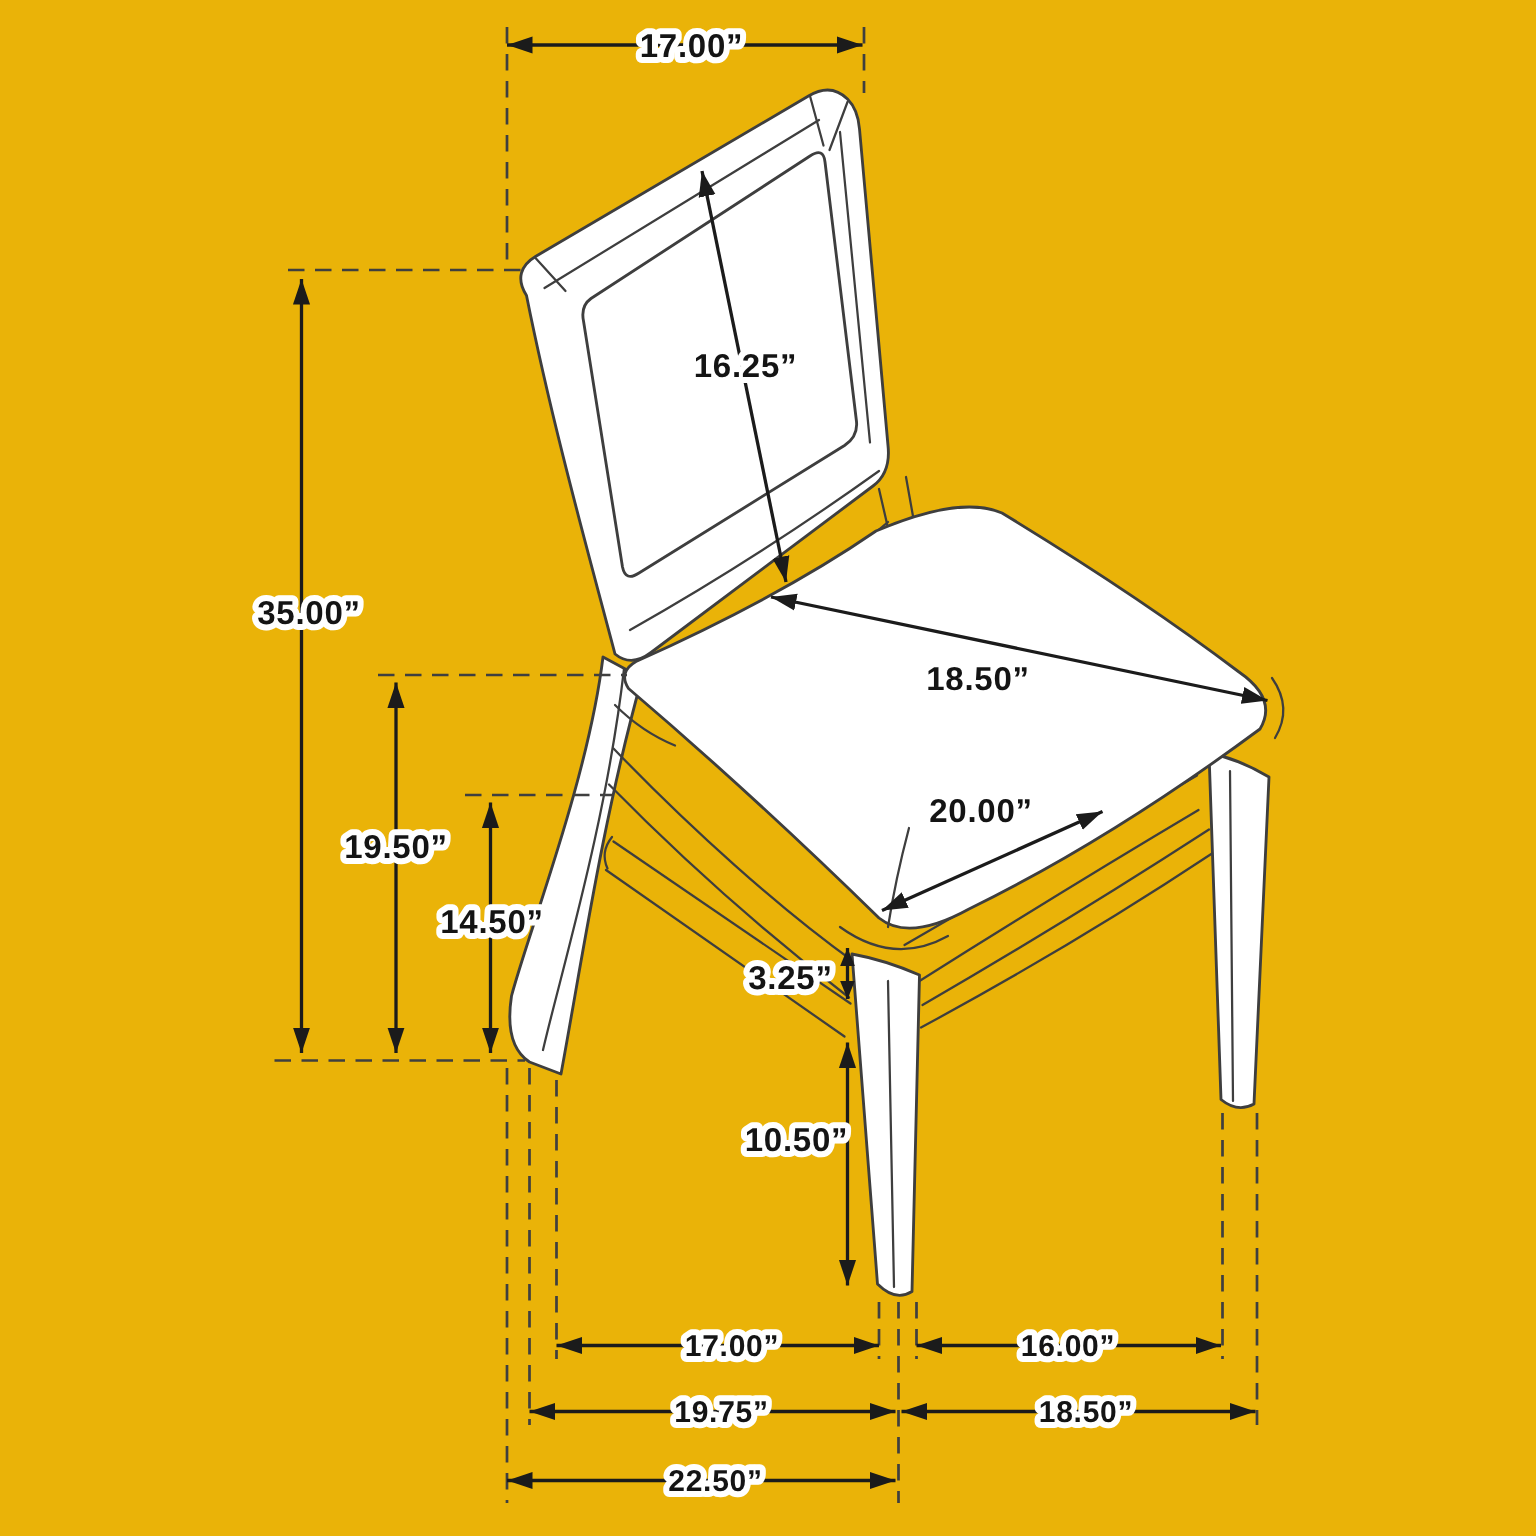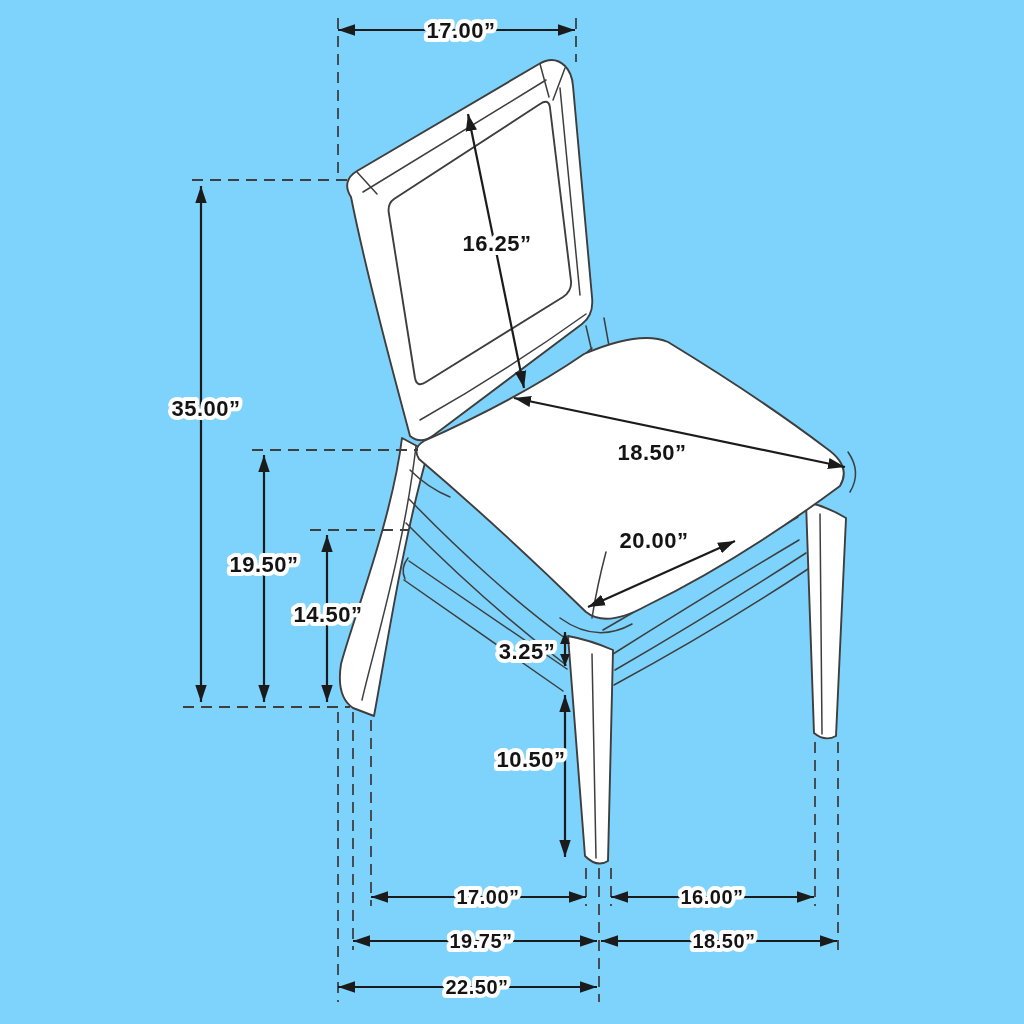--- a/index.html
+++ b/index.html
@@ -1,19 +1,19 @@
 <!DOCTYPE html>
 <html><head>
 <meta charset="utf-8">
 <style>
   html, body { margin: 0; padding: 0; background: #ffffff; }
   .stage {
     position: relative;
     width: 1024px; height: 1024px;
-    background: #7dd3fc;
+    background: #eab308;
     font-family: "Liberation Sans", "DejaVu Sans", sans-serif;
     overflow: hidden;
   }
   svg { display: block; }
   .chair path, .chair line {
     fill: none;
     stroke: #3e3e3e;
     stroke-width: 1.9;
     stroke-linecap: round;
     stroke-linejoin: round;

